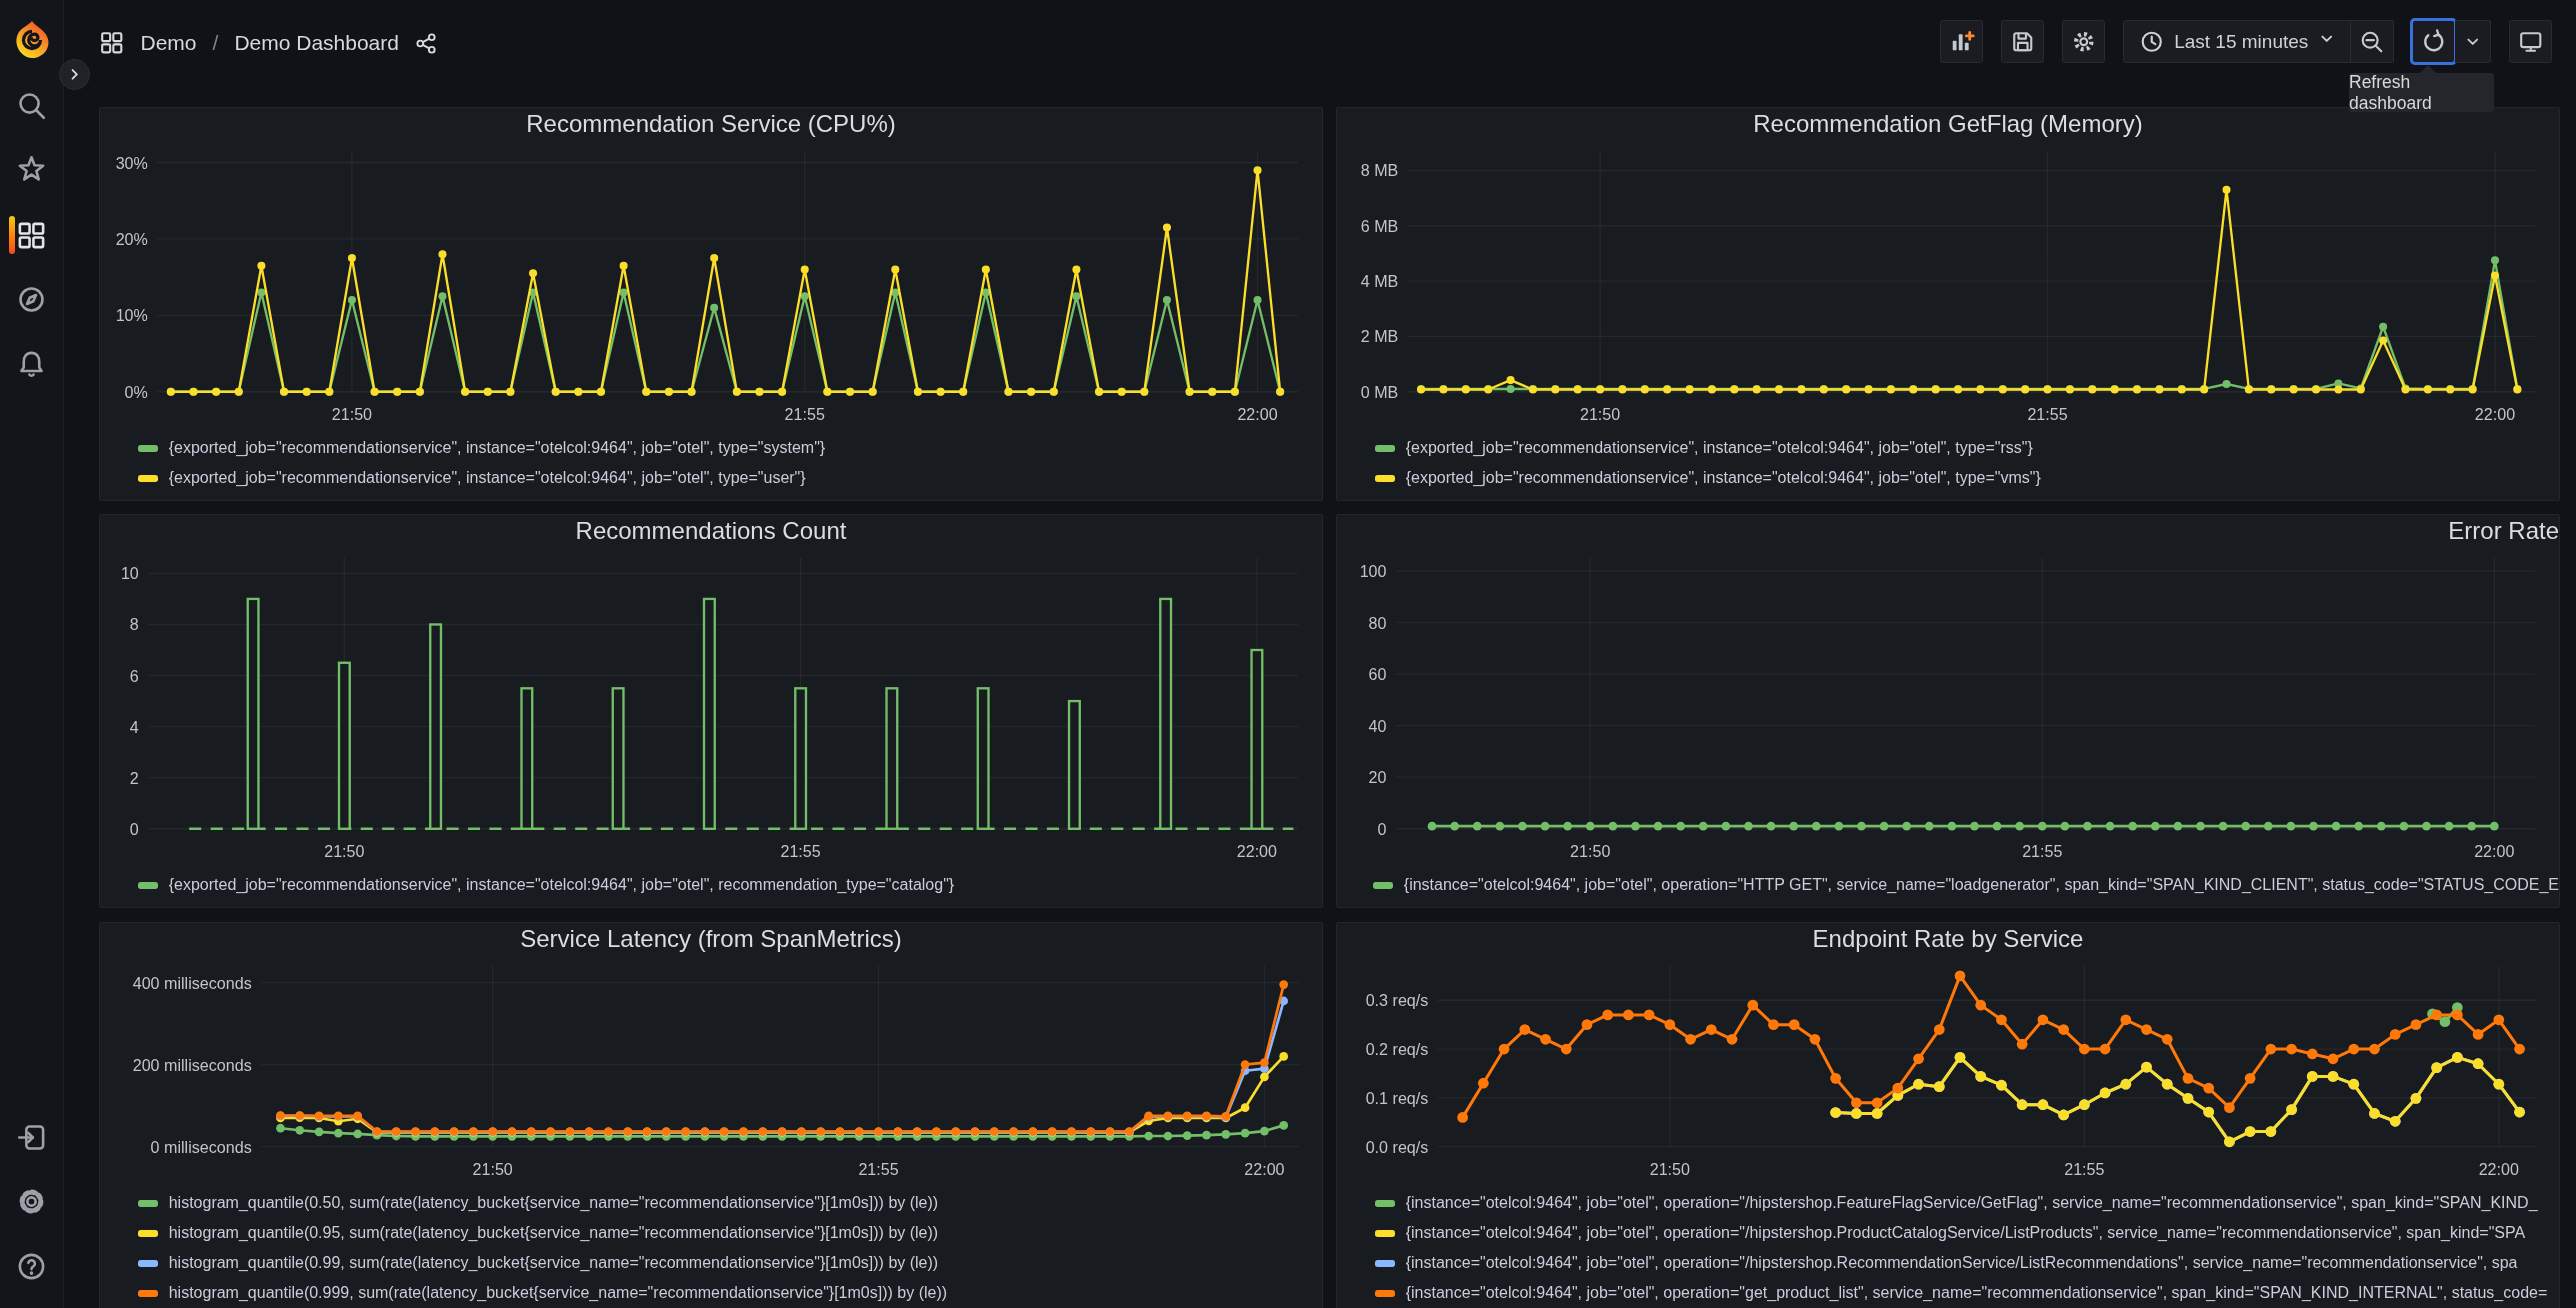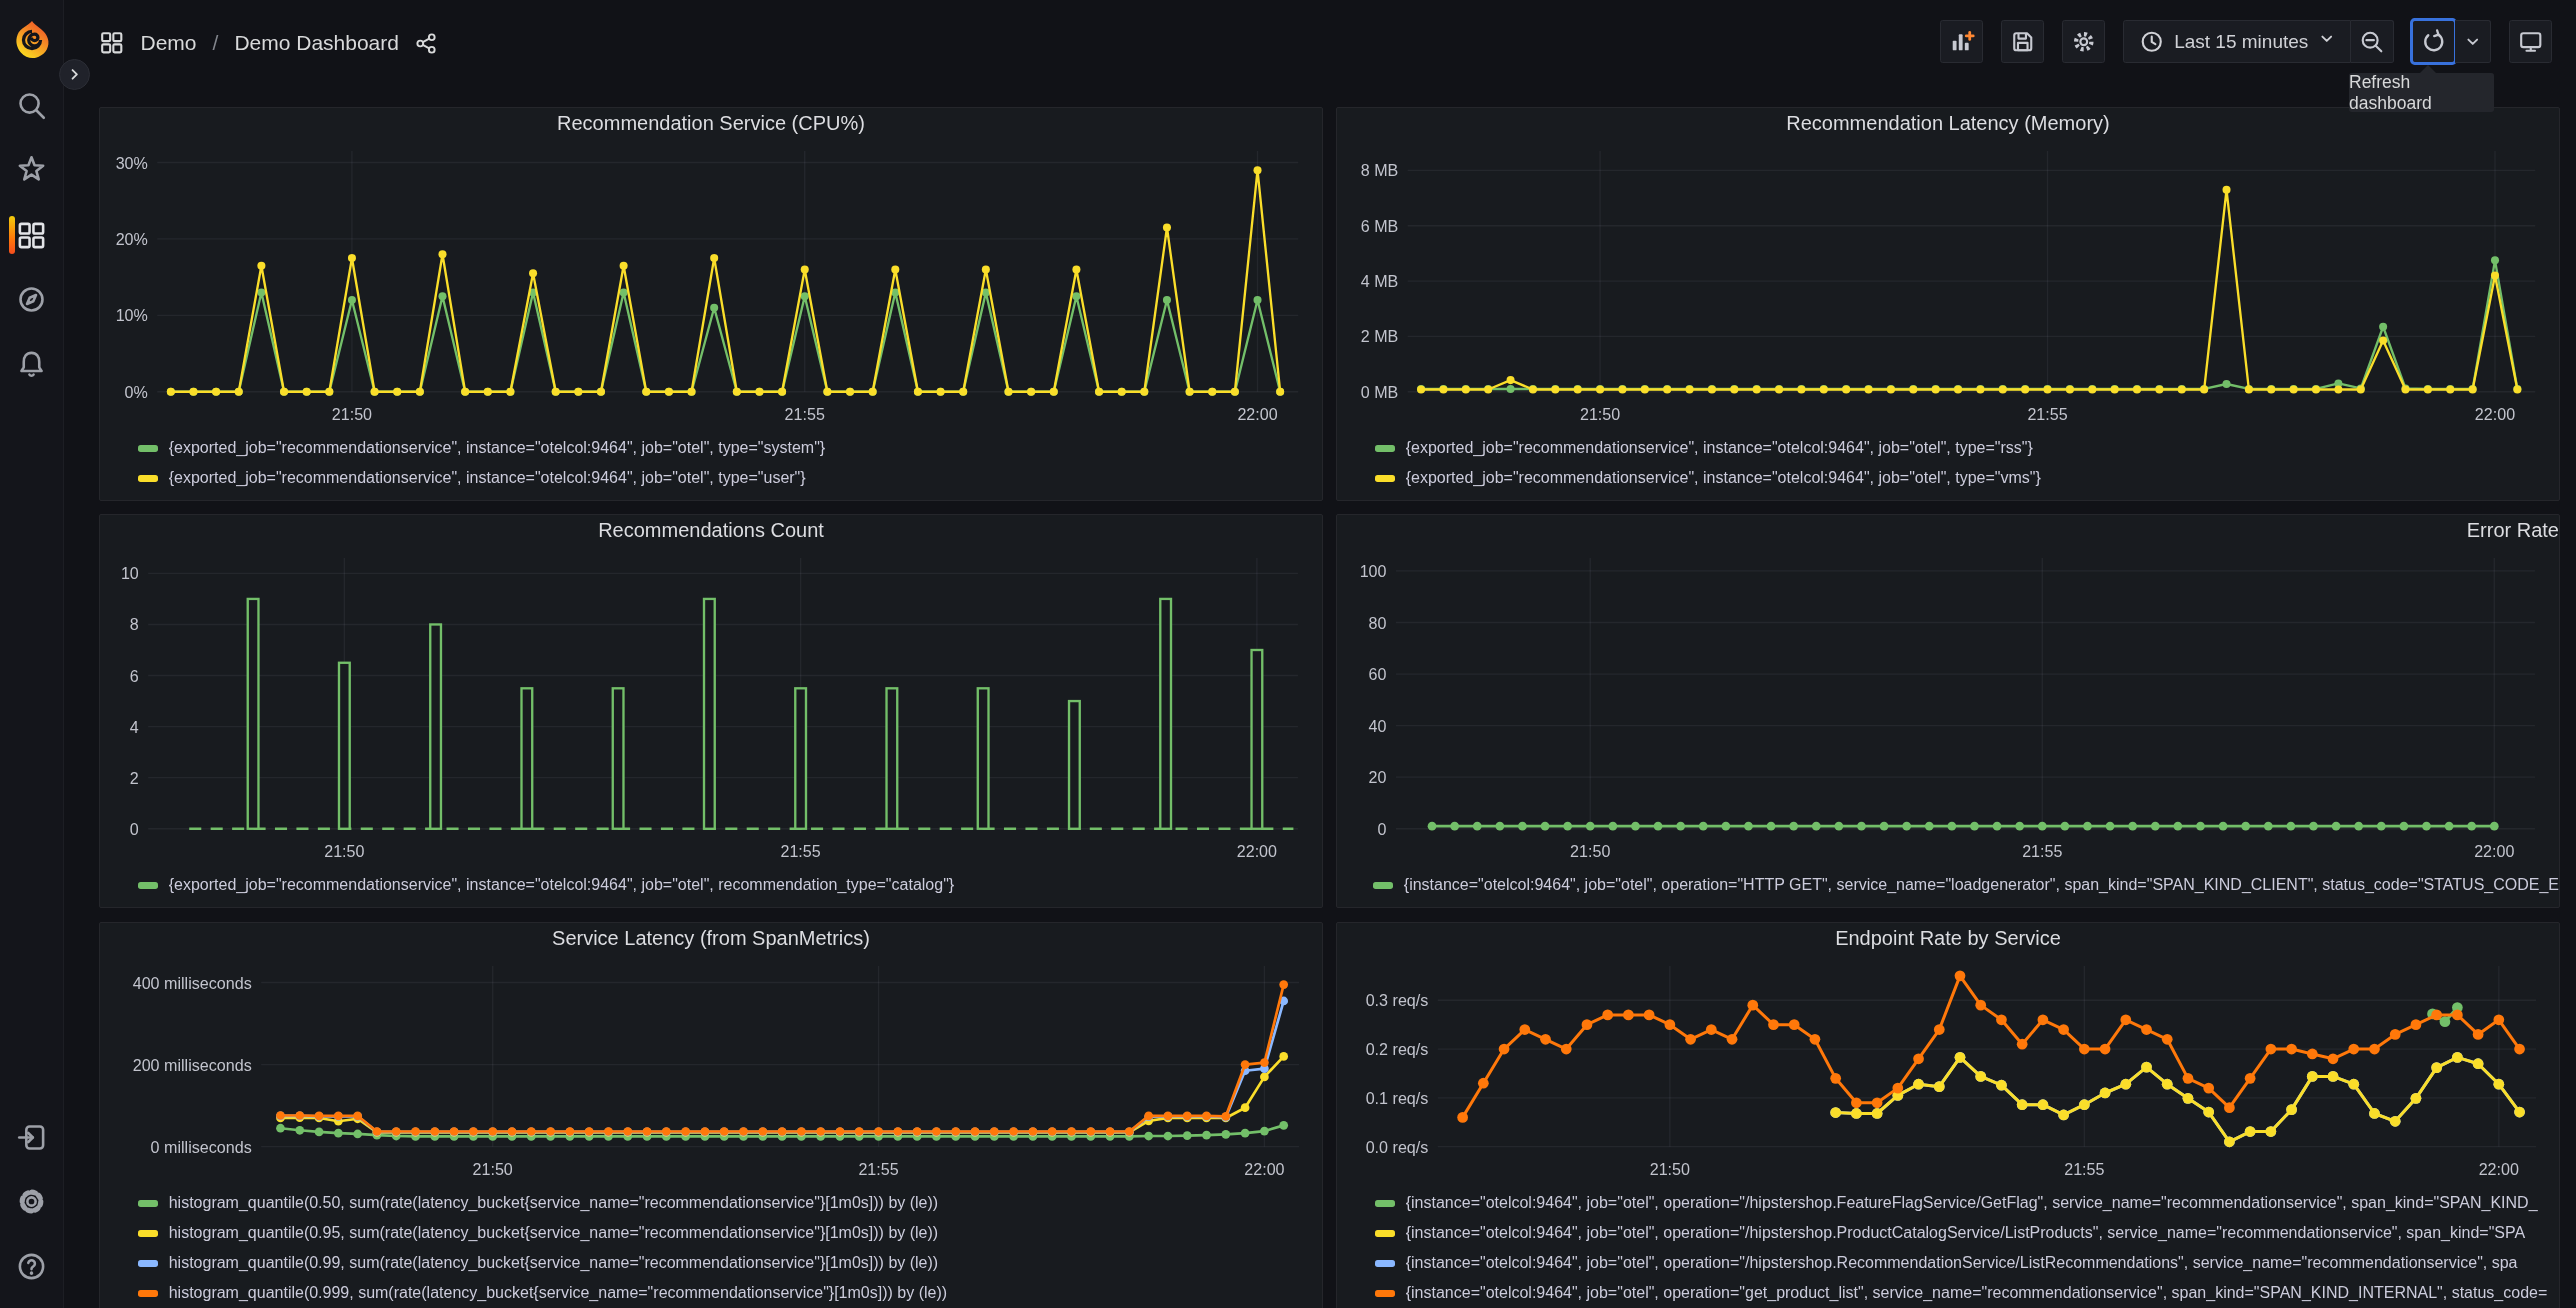--- a/index.html
+++ b/index.html
@@ -44,21 +44,21 @@
            font-size:17.5px;color:#d8d9da;z-index:10;}
   #tooltip .arrow{position:absolute;top:-8px;left:71px;width:0;height:0;
                   border-left:8.7px solid transparent;border-right:8.7px solid transparent;
                   border-bottom:8.7px solid #24262c;}
   
   .panel{position:absolute;width:1224px;height:394px;background:#181b1f;border:0.7px solid #25262b;
          border-radius:2px;display:flex;flex-direction:column;overflow:hidden;box-sizing:border-box;}
   #panel0{left:99px;top:107px;} #panel1{left:1336px;top:107px;}
   #panel2{left:99px;top:514px;} #panel3{left:1336px;top:514px;align-items:flex-end;}
   #panel4{left:99px;top:922px;} #panel5{left:1336px;top:922px;}
-  .panel-title{flex:0 0 31px;line-height:31px;text-align:center;font-size:20px;font-weight:500;
+  .panel-title{flex:0 0 31px;line-height:31px;text-align:center;font-size:24px;font-weight:500;
                color:#dcdde1;cursor:pointer;white-space:nowrap;}
   svg.chart{flex:1 1 auto;width:100%;min-height:0;display:block;overflow:visible;}
   .chart text{fill:#c2c4cd;font-size:24px;font-family:"Liberation Sans","DejaVu Sans",sans-serif;}
   .legend{flex:0 0 auto;padding:2.7px 0 6.7px 38px;}
   .legend-row{height:30px;display:flex;align-items:center;gap:10.7px;overflow:hidden;}
   .swatch{flex:0 0 20px;width:20px;height:6.7px;border-radius:2.7px;}
   .legend-label{font-size:16px;color:#ccccdc;white-space:nowrap;cursor:pointer;}
 </style>
 </head>
 <body>
@@ -363,21 +363,21 @@
         <span class="legend-label">{exported_job="recommendationservice", instance="otelcol:9464", job="otel", type="system"}</span>
       </div>
       <div class="legend-row">
         <span class="swatch" style="background: rgb(250, 222, 42);"></span>
         <span class="legend-label">{exported_job="recommendationservice", instance="otelcol:9464", job="otel", type="user"}</span>
       </div>
     </div>
   </section>
 
   <section class="panel" id="panel1">
-    <div class="panel-title">Recommendation Latency (Memory)</div>
+    <div class="panel-title">Recommendation GetFlag (Memory)</div>
     <svg class="chart" viewBox="0 0 1820 435">
         <line x1="391.0079365079363" x2="391.0079365079363" y1="18" y2="377" stroke="rgba(204,204,220,0.07)" stroke-width="2"></line>
         <text x="391.0079365079363" y="419" text-anchor="middle">21:50</text>
         <line x1="1058.4682539682537" x2="1058.4682539682537" y1="18" y2="377" stroke="rgba(204,204,220,0.07)" stroke-width="2"></line>
         <text x="1058.4682539682537" y="419" text-anchor="middle">21:55</text>
         <line x1="1725.928571428571" x2="1725.928571428571" y1="18" y2="377" stroke="rgba(204,204,220,0.07)" stroke-width="2"></line>
         <text x="1725.928571428571" y="419" text-anchor="middle">22:00</text>
         <line x1="104" x2="1786" y1="377" y2="377" stroke="rgba(204,204,220,0.07)" stroke-width="2"></line>
         <text x="90" y="386" text-anchor="end">0 MB</text>
         <line x1="104" x2="1786" y1="294.47126436781605" y2="294.47126436781605" stroke="rgba(204,204,220,0.07)" stroke-width="2"></line>

